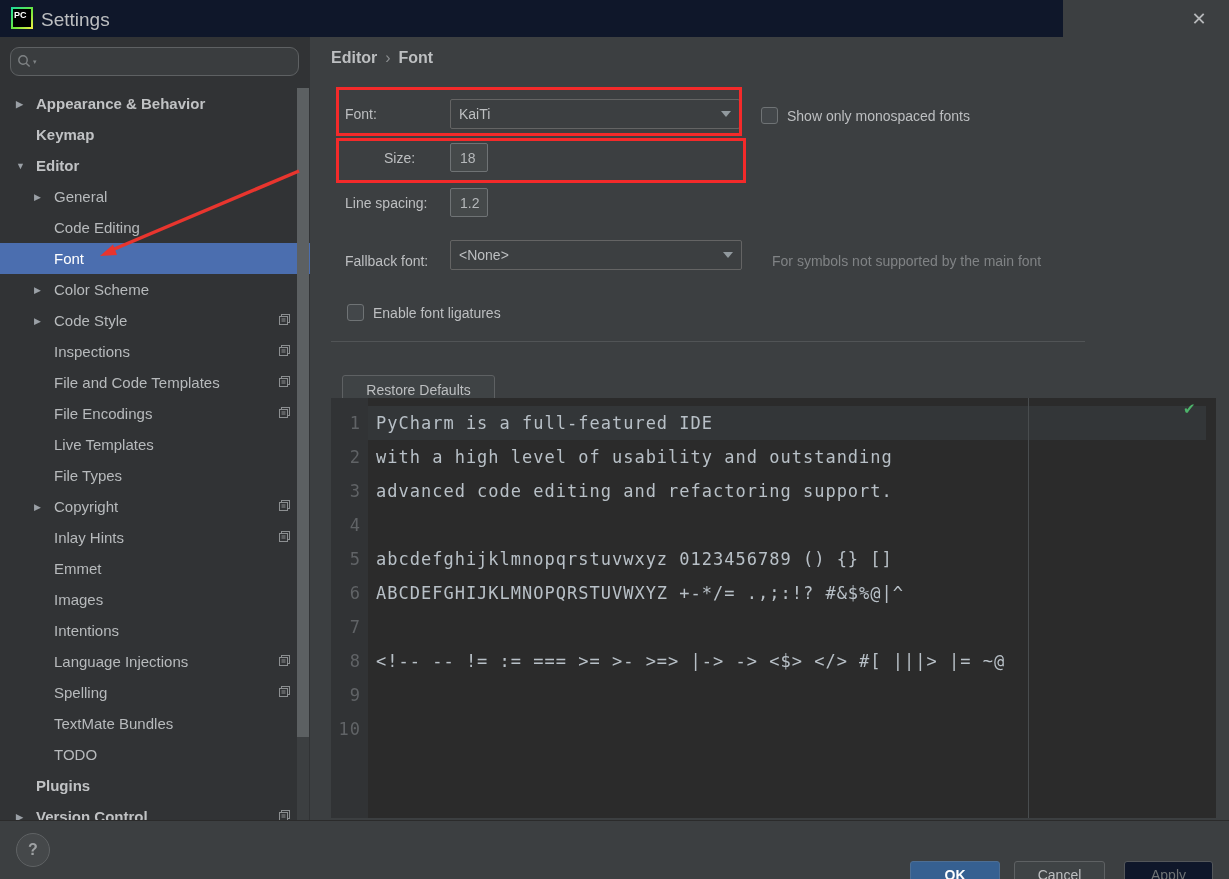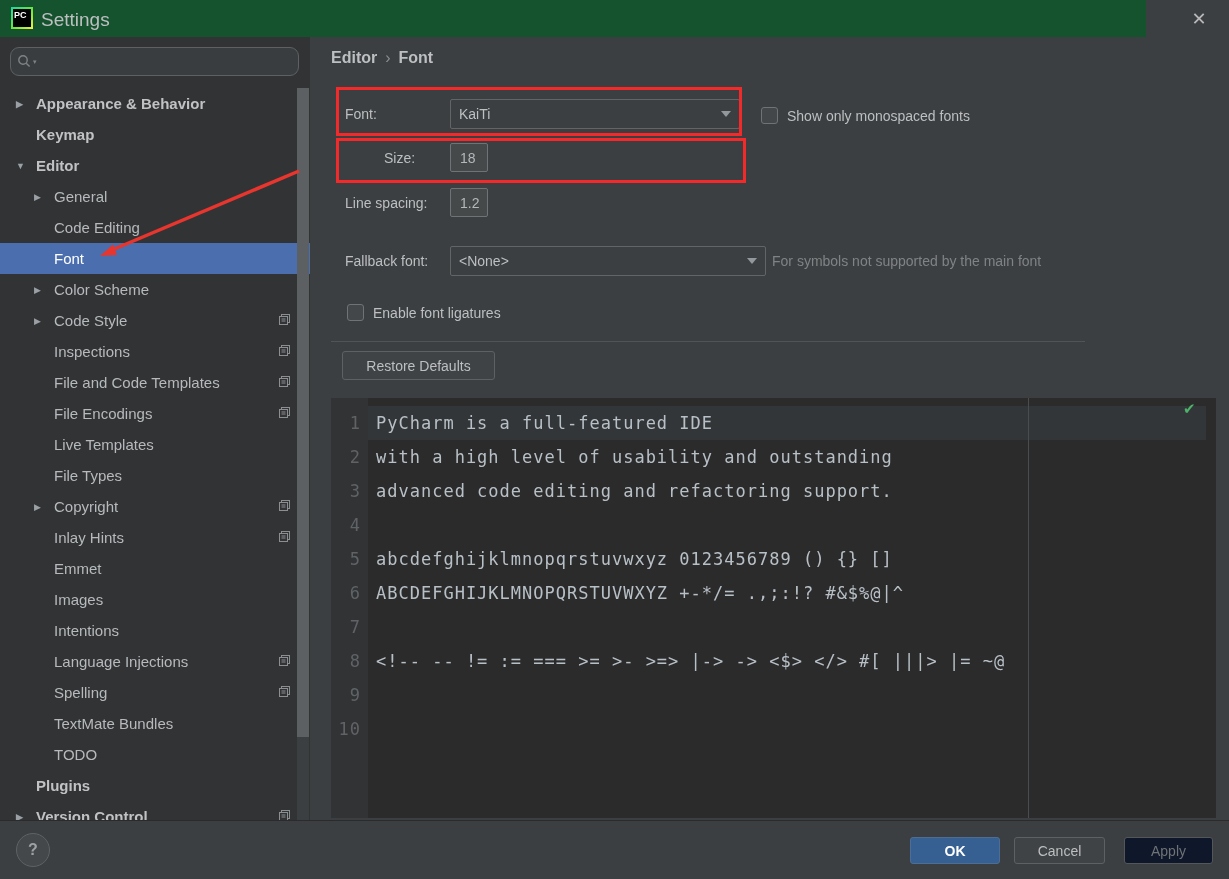--- a/index.html
+++ b/index.html
@@ -1,19 +1,19 @@
 <!DOCTYPE html>
 <html><head>
 <meta charset="utf-8">
 <style>
   html,body{margin:0;padding:0;background:#222;}
   #app{position:relative;width:1229px;height:879px;background:#3c3f41;overflow:hidden;
        font-family:"Liberation Sans",sans-serif;color:#bdbfc1;}
   
-  .titlebar{position:absolute;left:0;top:0;width:1146px;height:37px;background:#14532d;}
+  .titlebar{position:absolute;left:0;top:0;width:1063px;height:37px;background:#0f172a;}
   .pc-icon{position:absolute;left:11px;top:7px;width:22px;height:22px;
            background:linear-gradient(135deg,#1bd9a0,#6ee83c 55%,#f7ef46);padding:0;box-sizing:border-box;}
   .pc-icon-inner{position:absolute;left:2px;top:2px;right:2px;bottom:2px;background:#000;color:#fff;
            font-size:9px;font-weight:bold;display:flex;align-items:flex-start;justify-content:flex-start;padding:1px 0 0 1px;letter-spacing:0;}
   .win-title{position:absolute;left:41px;top:9px;font-size:19px;color:#bdbfc1;}
   .close-btn{position:absolute;left:1186px;top:6px;width:26px;height:26px;display:flex;align-items:center;justify-content:center;
            font-size:18px;color:#b6b8ba;cursor:default;}
   
   .sidebar{position:absolute;left:0;top:37px;width:310px;height:783px;background:#313335;overflow:hidden;}
   .search-box{position:absolute;left:10px;top:10px;width:289px;height:29px;border:1px solid #5e6163;border-radius:9px;
@@ -40,21 +40,21 @@
   .combo{position:absolute;height:30px;border:1px solid #646464;border-radius:2px;background:#3c3f41;
          box-sizing:border-box;display:flex;align-items:center;padding:8px 8px;font-size:14px;color:#bdbfc1;}
   .combo .carrow{margin-left:auto;width:0;height:0;border-left:5px solid transparent;border-right:5px solid transparent;
          border-top:6px solid #91999e;}
   .tinput{position:absolute;height:29px;width:38px;border:1px solid #6f7375;background:#45494a;border-radius:2px;
          box-sizing:border-box;color:#b5b8ba;font-size:14px;font-family:inherit;padding:0 0 0 9px;outline:none;}
   .cb{position:absolute;width:17px;height:17px;border:1px solid #6f7375;border-radius:3px;background:#43474a;box-sizing:border-box;}
   .hint{position:absolute;font-size:14px;color:#808385;margin-left:14px;}
   .divider{position:absolute;left:331px;top:341px;width:754px;height:1px;background:#515456;}
   .btn{position:absolute;border:1px solid #5e6163;border-radius:3px;background:#3f4345;color:#bdbfc1;
-       font-size:14px;font-family:inherit;display:flex;align-items:center;justify-content:center;box-sizing:border-box;}
+       font-size:14px;font-family:inherit;display:flex;align-items:center;justify-content:center;box-sizing:border-box;margin-top:24px;}
   #restore-btn{left:342px;top:351px;width:153px;height:29px;}
   
   .editor{position:absolute;left:331px;top:398px;width:885px;height:420px;background:#2b2b2b;overflow:hidden;
           font-family:"DejaVu Sans Mono",monospace;font-size:17px;letter-spacing:1px;}
   .gutter-bg{position:absolute;left:0;top:0;width:37px;height:420px;background:#313335;}
   .plines{position:absolute;left:0;top:8px;right:0;}
   .pline{display:flex;height:34px;line-height:34px;}
   .pline .lnum{width:37px;flex:none;text-align:right;padding-right:7px;box-sizing:border-box;color:#606366;}
   .pline .ltext{flex:1;margin-right:10px;padding-left:8px;color:#b8c0c7;white-space:pre;}
   .pline.current .ltext{background:#333638;}
@@ -425,21 +425,21 @@
   <div class="cb" style="left:761px;top:107px;"></div>
   <div class="flabel" style="left:787px;top:108px;">Show only monospaced fonts</div>
 
   <div class="flabel" style="left:345px;top:150px;margin-left:39px;">Size:</div>
   <input class="tinput" style="left: 450px; top: 143px;" value="18">
 
   <div class="flabel" style="left:345px;top:195px;">Line spacing:</div>
   <input class="tinput" style="left: 450px; top: 188px;" value="1.2">
 
   <div class="flabel" style="left:345px;top:253px;">Fallback font:</div>
-  <div class="combo" style="left:450px;top:246px;width:316px;gap:48px;">
+  <div class="combo" style="left:450px;top:240px;width:292px;gap:48px;">
     <span>&lt;None&gt;</span>
     <span class="carrow"></span>
   </div>
   <div class="hint" style="left:758px;top:253px;">For symbols not supported by the main font</div>
 
   <div class="cb" style="left:347px;top:304px;"></div>
   <div class="flabel" style="left:373px;top:305px;">Enable font ligatures</div>
 
   <div class="divider"></div>
 

